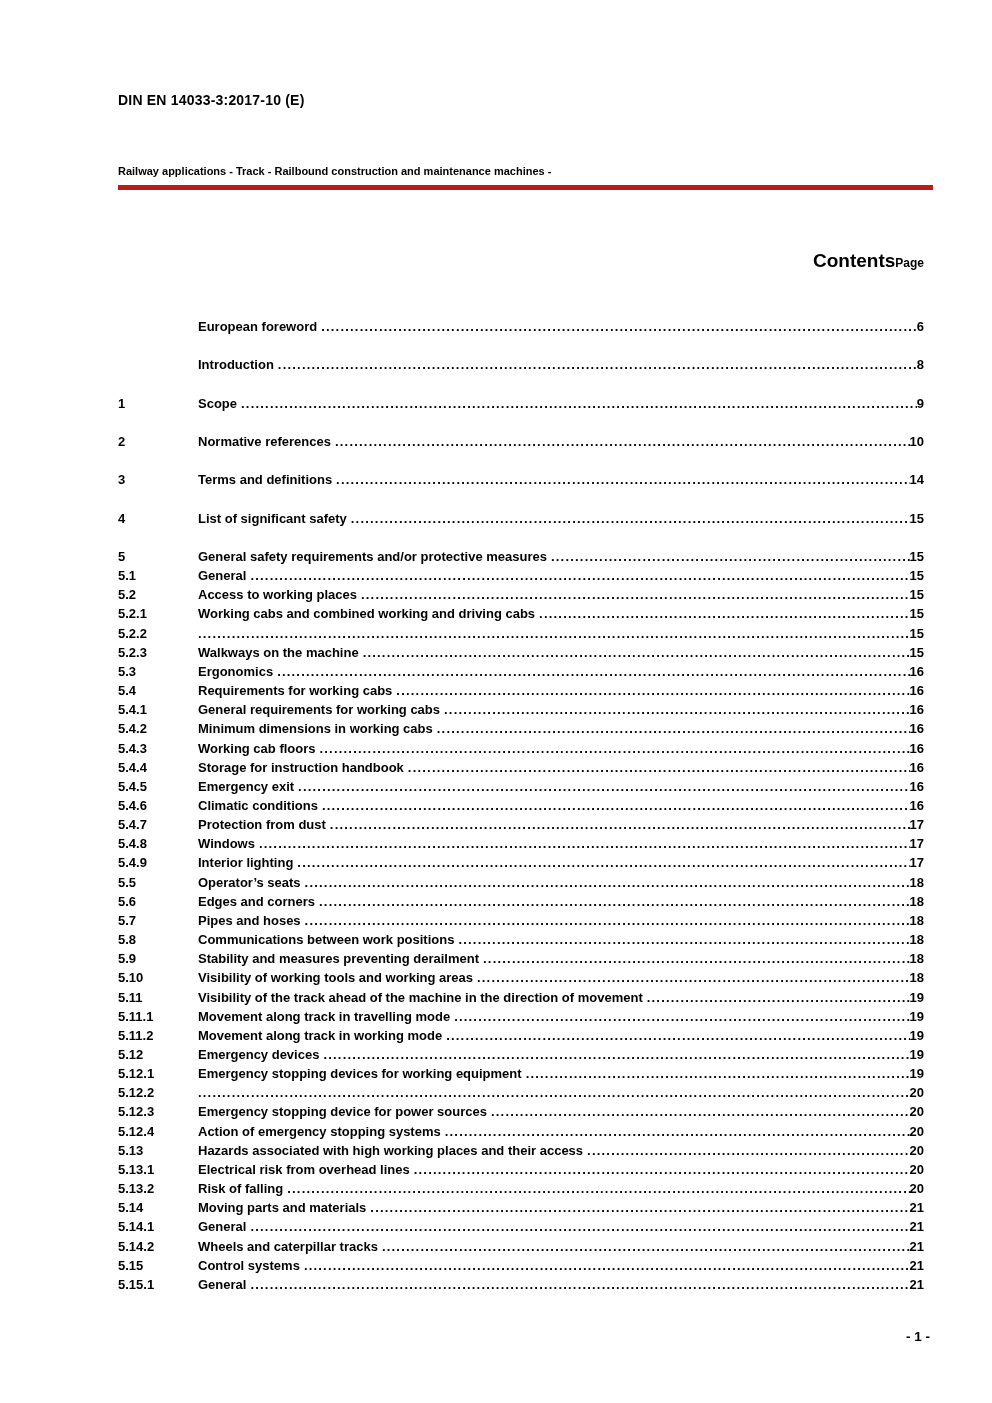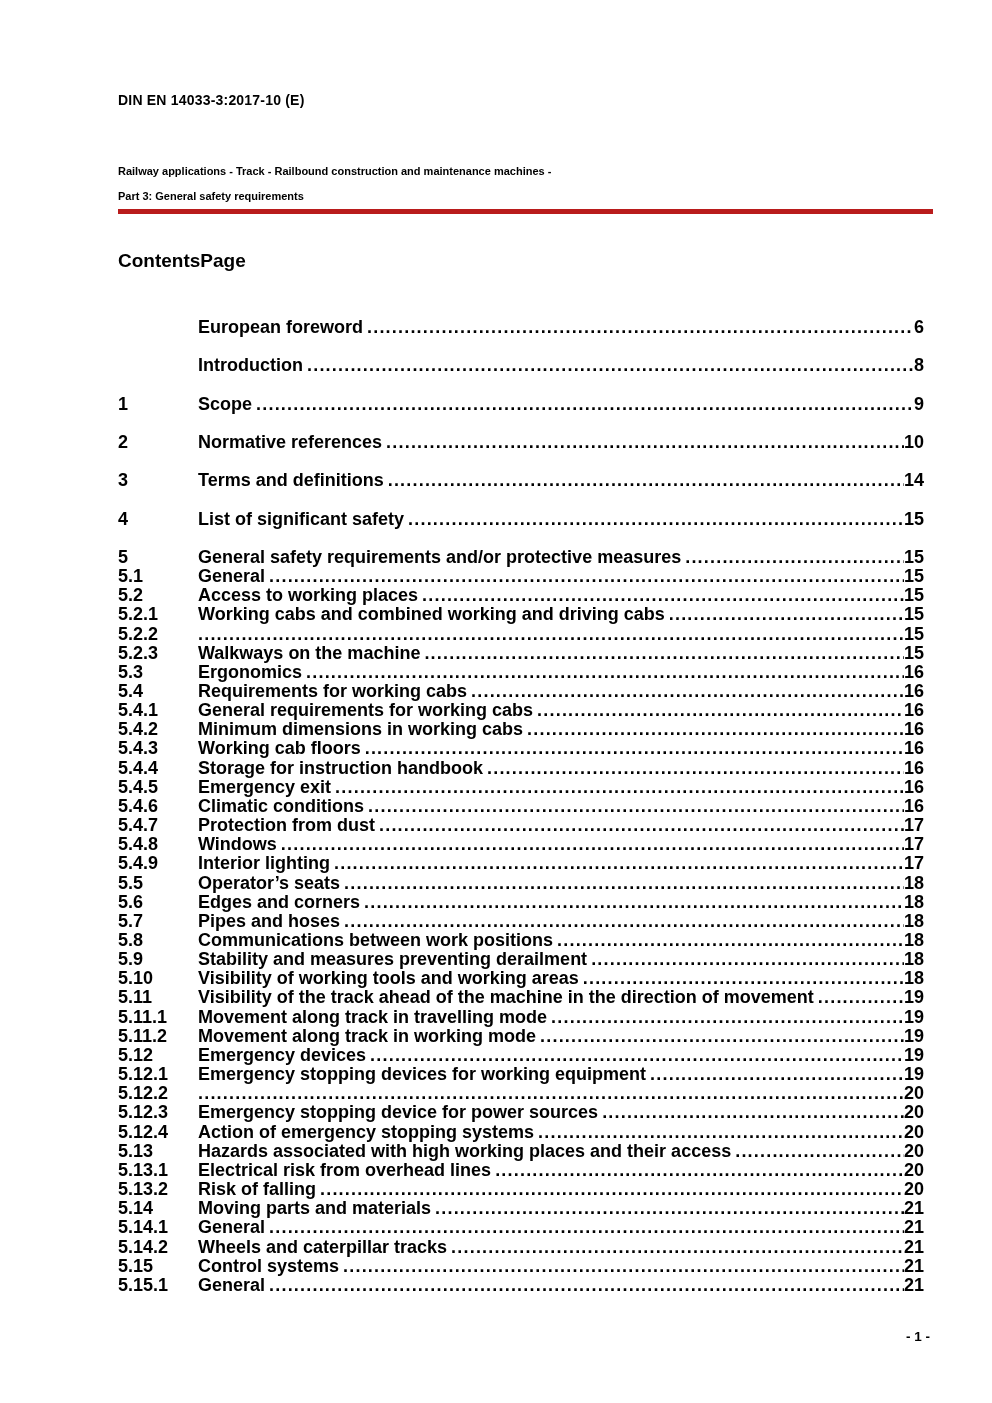--- a/index.html
+++ b/index.html
@@ -32,42 +32,42 @@
     line-height: 24.5px;
     padding-bottom: 1px;
     border-bottom: 5px solid #b91c1c;
   }
   .contents-head {
     position: absolute;
     left: 118px;
     top: 250px;
     width: 806px;
     display: flex;
-    justify-content: flex-start;
+    justify-content: flex-end;
     align-items: baseline;
   }
   .contents-title {
     font-size: 19px;
     font-weight: bold;
   }
   .page-label {
-    font-size: 19px;
+    font-size: 12px;
     font-weight: bold;
   }
   .toc {
     position: absolute;
     left: 118px;
     top: 317px;
     width: 806px;
   }
   .toc-row {
     display: flex;
-    align-items: flex-start;
+    align-items: center;
     height: 19.17px;
-    font-size: 18px;
+    font-size: 13px;
     font-weight: bold;
     white-space: nowrap;
   }
   .toc-row.spaced { margin-top: 19.17px; }
   .toc-num {
     flex: 0 0 80px;
   }
   .toc-title {
     flex: 0 0 auto;
     padding-right: 4px;
@@ -92,21 +92,20 @@
 </style>
 </head>
 <body>
 
 <div class="page">
 
   <h1 class="doc-code">DIN EN 14033-3:2017-10 (E)</h1>
 
   <div class="doc-title">
     <div>Railway applications - Track - Railbound construction and maintenance machines -</div>
-    <div>Part 3: General safety requirements</div>
   </div>
 
   <div class="contents-head">
     <span class="contents-title">Contents</span>
     <span class="page-label">Page</span>
   </div>
 
   <div class="toc" id="toc">
       <div class="toc-row">
         <span class="toc-num"></span>

